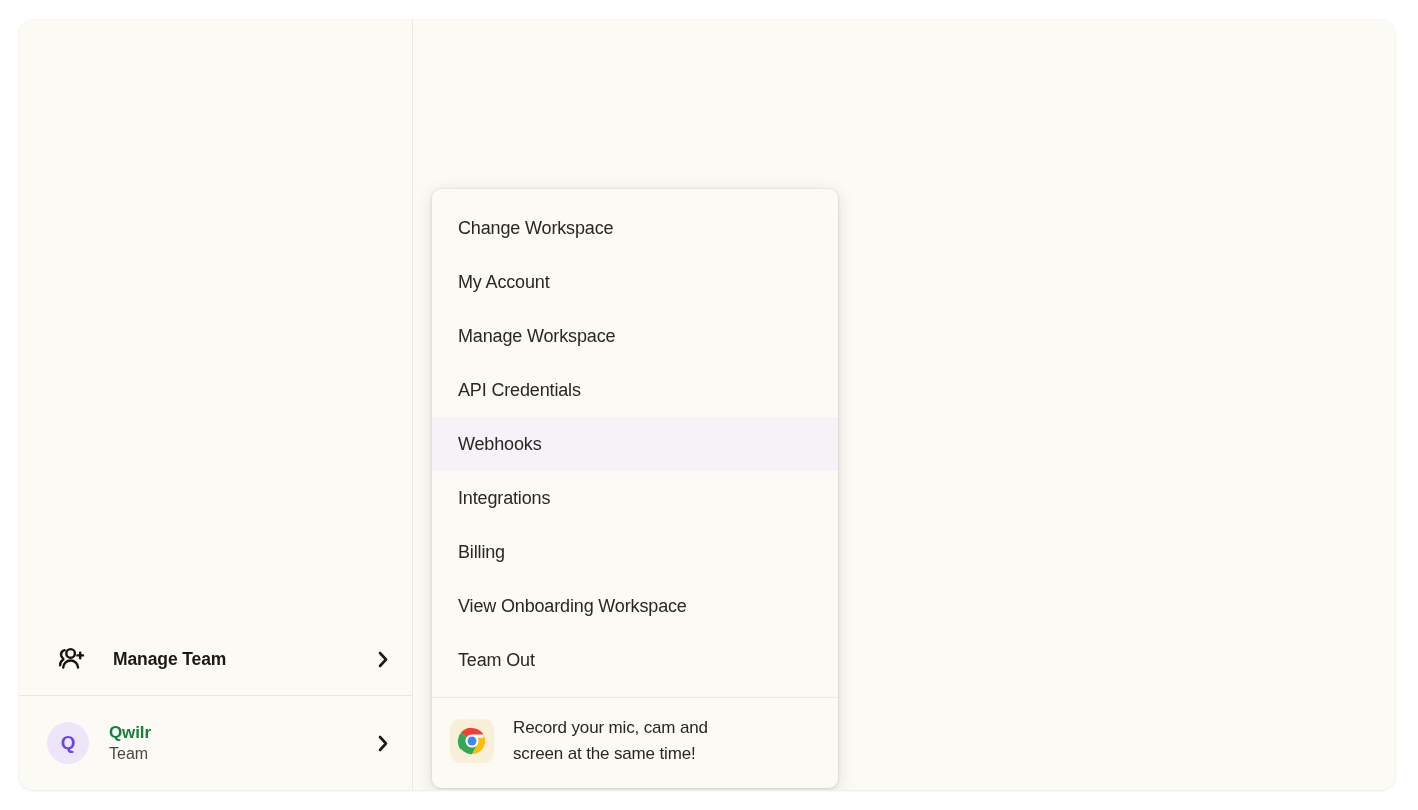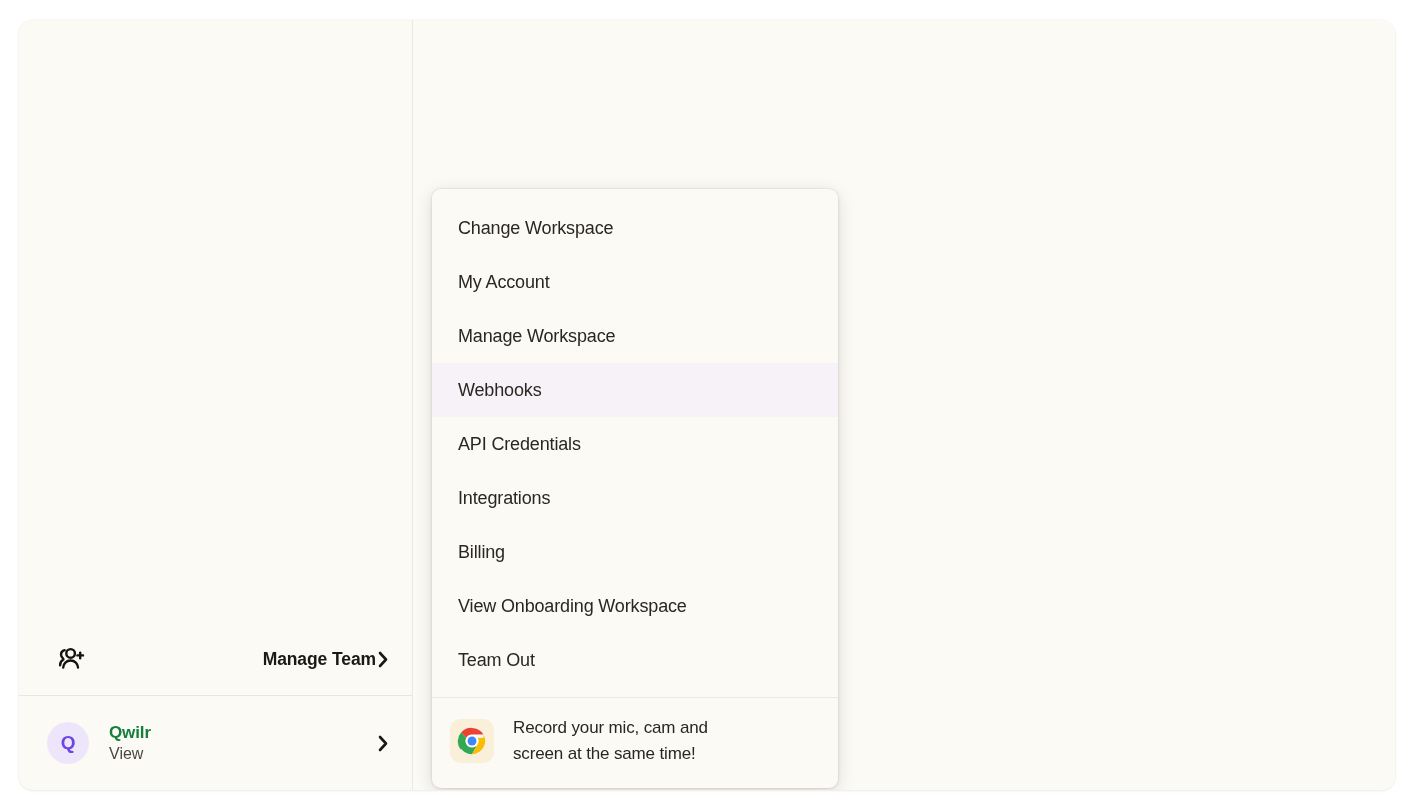--- a/index.html
+++ b/index.html
@@ -62,21 +62,20 @@
     bottom: 0;
     width: 393px;
   }
 
   .sidebar-row {
     display: flex;
     align-items: center;
     height: 72px;
     padding: 0 22px 0 35px;
     cursor: pointer;
-    text-align: right;
   }
 
   .sidebar-row .row-icon {
     width: 32px;
     min-width: 32px;
     height: 32px;
     display: flex;
     align-items: center;
     justify-content: center;
     color: #15130F;
@@ -251,39 +250,39 @@
         </span>
       </div>
 
 
       <div class="sidebar-divider"></div>
 
       <div class="account-row">
         <span class="avatar">Q</span>
         <span class="account-text">
           <span class="account-name">Qwilr</span>
-          <span class="account-plan">View</span>
+          <span class="account-plan">Team</span>
         </span>
         <span class="chevron">
           <svg width="11" height="17" viewBox="0 0 11 17" fill="none">
             <path d="M2 2l6 6.5L2 15" stroke="currentColor" stroke-width="2.6" stroke-linecap="round" stroke-linejoin="round"></path>
           </svg>
         </span>
       </div>
 
     </div>
   </div>
 
   <div class="dropdown">
 
     <div class="menu-item">Change Workspace</div>
     <div class="menu-item">My Account</div>
     <div class="menu-item">Manage Workspace</div>
+    <div class="menu-item">API Credentials</div>
     <div class="menu-item is-active">Webhooks</div>
-    <div class="menu-item">API Credentials</div>
     <div class="menu-item">Integrations</div>
     <div class="menu-item">Billing</div>
     <div class="menu-item">View Onboarding Workspace</div>
     <div class="menu-item">Team Out</div>
 
     <div class="menu-divider"></div>
 
     <div class="promo-row">
       <span class="promo-icon">
         <svg width="30" height="30" viewBox="0 0 48 48">

